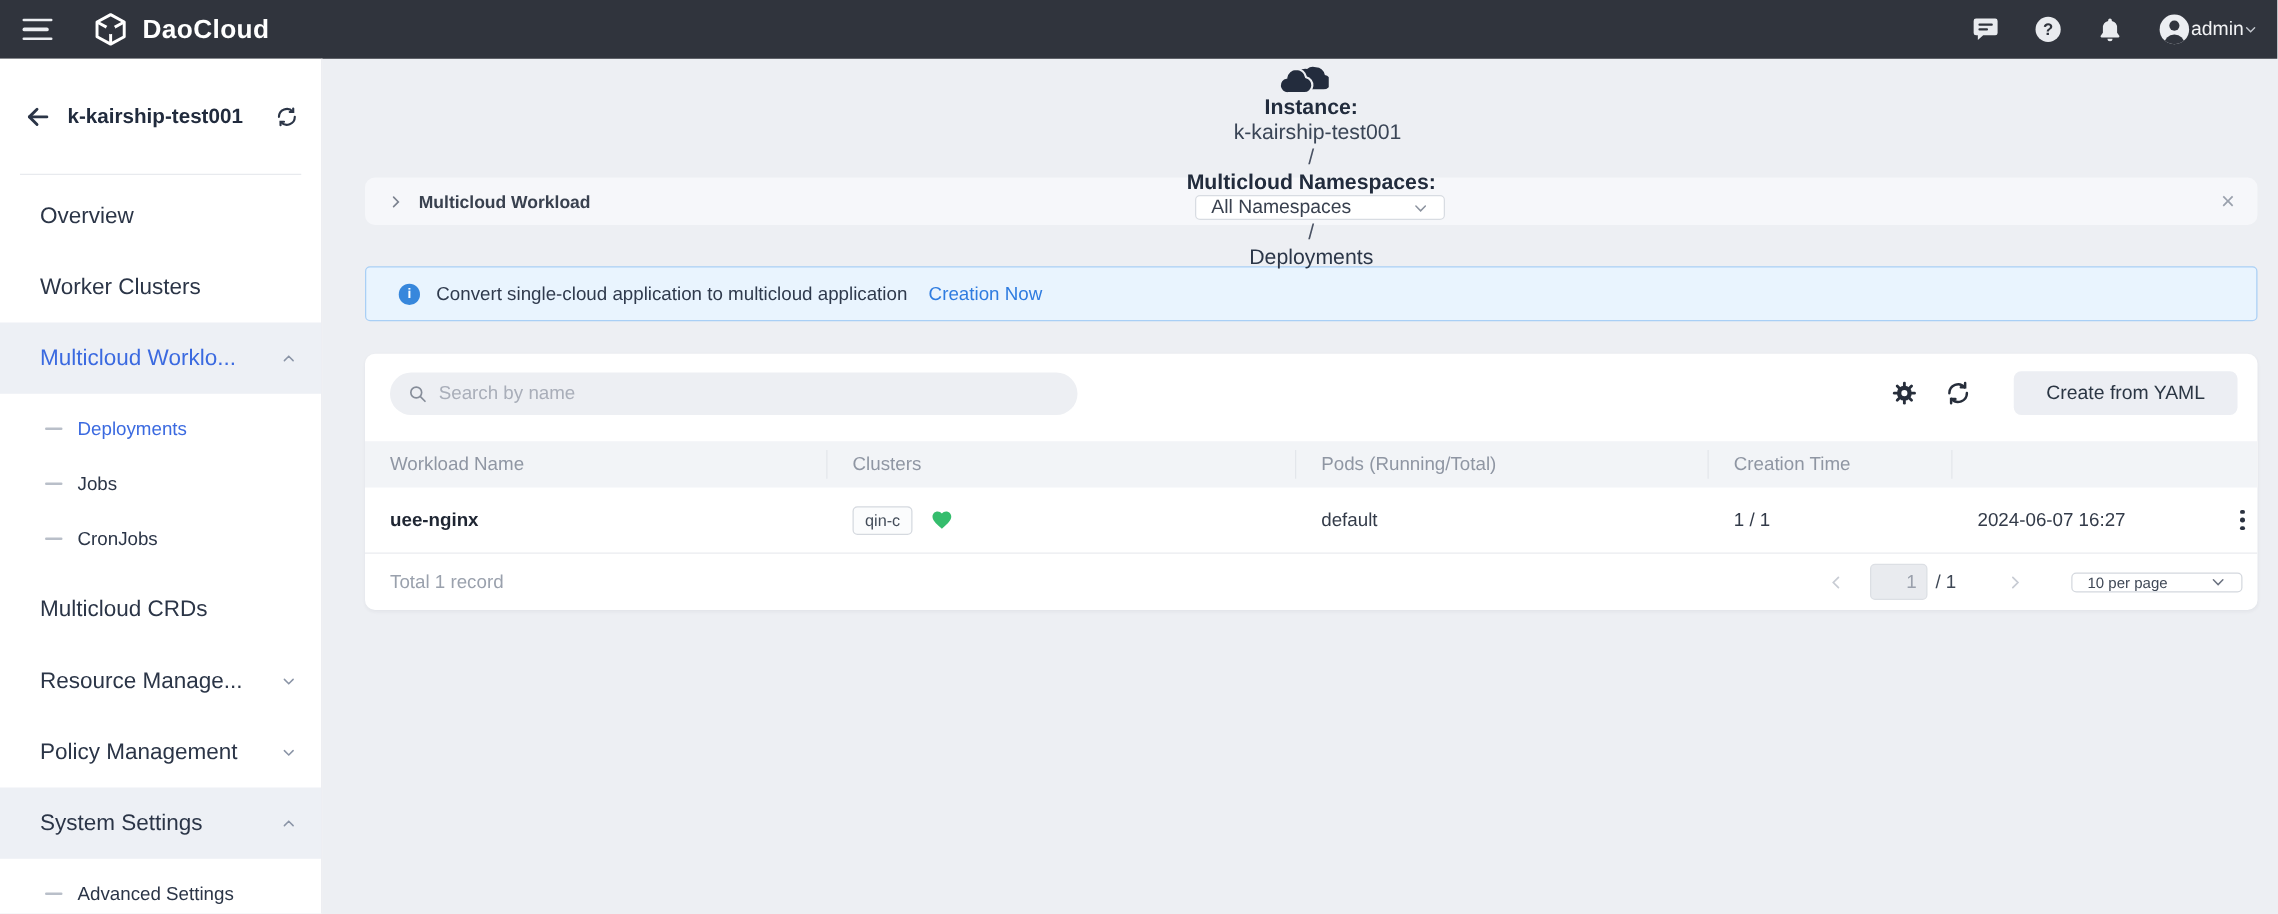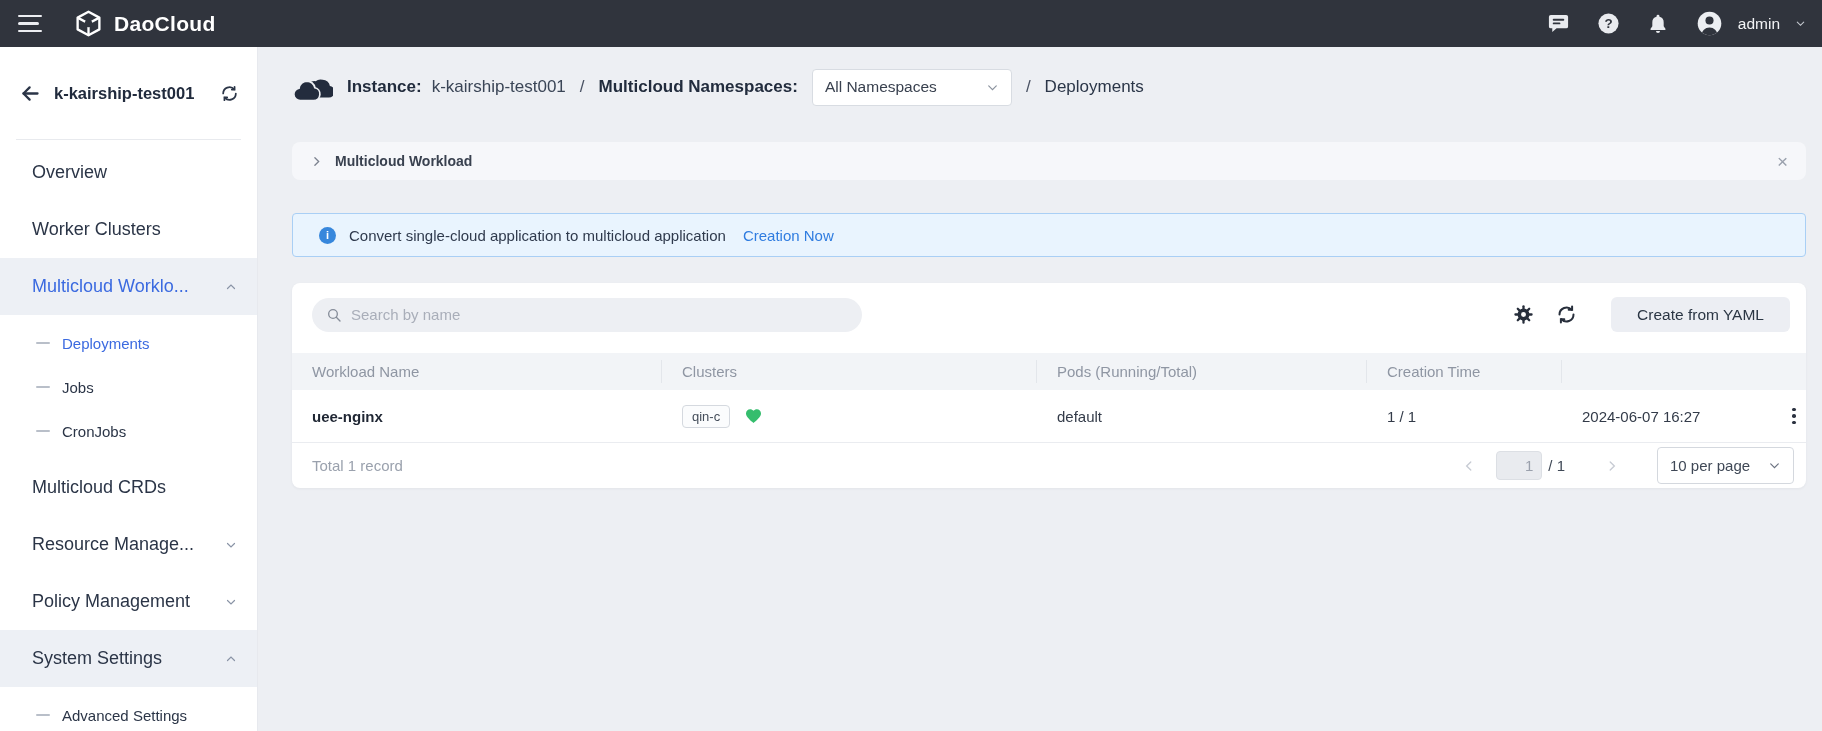--- a/index.html
+++ b/index.html
@@ -7,21 +7,21 @@
   body { font-family:"Liberation Sans", sans-serif; background:#edeff3; color:#2b3547; }
 
   
   .topbar { height:47px; background:#30343d; display:flex; align-items:center; padding:0 16px 0 18px; }
   .hamburger { width:24px; display:flex; flex-direction:column; gap:5px; cursor:pointer; }
   .hamburger span { display:block; height:2.6px; background:#eceef2; border-radius:2px; }
   .hamburger span:nth-child(2){ width:86%; }
   .brand { display:flex; align-items:center; gap:11px; margin-left:32px; }
   .brand-name { color:#fff; font-size:21px; font-weight:bold; letter-spacing:.3px; }
   .topbar-right { margin-left:auto; display:flex; align-items:center; gap:27px; }
-  .topbar-user { display:flex; align-items:center; gap:15px; }
+  .topbar-user { display:flex; align-items:center; gap:0; }
   .topbar-user .name { color:#f2f3f5; font-size:15.5px; }
 
   
   .layout { display:flex; height:684px; }
 
   
   .sidebar { width:258px; background:#fff; border-right:1px solid #e7e9ee; flex-shrink:0; }
   .side-header { height:92px; display:flex; align-items:center; padding:0 18px 0 20px; gap:13px; }
   .side-title { font-size:16.5px; font-weight:bold; color:#212b3d; flex:1; white-space:nowrap; }
   .side-divider { height:1px; background:#e8eaee; margin:0 16px; }
@@ -31,21 +31,21 @@
   .nav-item.hl { background:#edf0f5; }
   .nav-item.blue { color:#3b6ae0; }
   .sub-list { padding:6px 0; }
   .sub-item { height:44px; display:flex; align-items:center; padding-left:36px; font-size:15px; color:#2b3547; cursor:pointer; }
   .sub-item .dash { width:14px; height:2.5px; border-radius:2px; background:#b9bfc9; margin-right:12px; flex-shrink:0; }
   .sub-item.active { color:#3b6ae0; }
 
   
   .main { flex:1; padding:0 16px 0 34px; }
 
-  .breadcrumb { height:80px; display:flex; align-items:center; font-size:17px; color:#2b3648; }
+  .breadcrumb { height:80px; display:flex; align-items:center; font-size:17px; color:#2b3648;flex-direction:column; }
   .breadcrumb .lab { font-weight:bold; color:#222c3d; }
   .breadcrumb .val { color:#3a4556; margin-left:10px; }
   .breadcrumb .sep { color:#4a5263; margin:0 14px; }
   .ns-select { width:200px; height:37px; background:#fff; border:1px solid #d8dce2; border-radius:4px;
                display:flex; align-items:center; justify-content:space-between; padding:0 12px;
                margin-left:14px; font-size:15.5px; color:#39414f; cursor:pointer; }
 
   .collapse-panel { height:38px; margin-top:15px; background:#f6f7fa; border-radius:8px;
                     display:flex; align-items:center; padding:0 18px; gap:12px; }
   .collapse-title { font-size:14px; font-weight:bold; color:#39414f; }
@@ -79,23 +79,23 @@
   .heart { margin-left:14px; display:flex; }
   .kebab { display:flex; flex-direction:column; gap:3px; cursor:pointer; padding:4px 6px; margin-left:24px; }
   .kebab i { width:3.6px; height:3.6px; border-radius:50%; background:#2b3240; }
 
   .tfoot { height:45px; display:flex; align-items:center; padding:0 12px 0 20px; font-size:15px; color:#9aa1ad; }
   .pager { margin-left:auto; display:flex; align-items:center; }
   .page-chev { padding:4px 6px; display:flex; cursor:default; }
   .page-input { width:46px; height:29px; background:#e9ebef; border:1px solid #dcdfe4; border-radius:4px;
                 text-align:right; padding-right:8px; color:#9aa0ac; font-family:inherit; font-size:15px; margin:0 6px 0 14px; }
   .page-total { color:#3f4856; margin-right:34px; }
-  .page-size { width:137px; height:37px; border:1px solid #d4d8de; border-radius:4px; margin-left:32px;
+  .page-size { width:137px; height:16px; border:1px solid #d4d8de; border-radius:4px; margin-left:32px;
                display:flex; align-items:center; justify-content:space-between; padding:0 12px;
-               font-size:15px; color:#3f4856; cursor:pointer; background:#fff; }
+               font-size:12px; color:#3f4856; cursor:pointer; background:#fff; }
 </style>
 </head>
 <body>
 
 <div class="topbar">
   <div class="hamburger">
       <span></span>
       <span></span>
       <span></span>
     </div>

